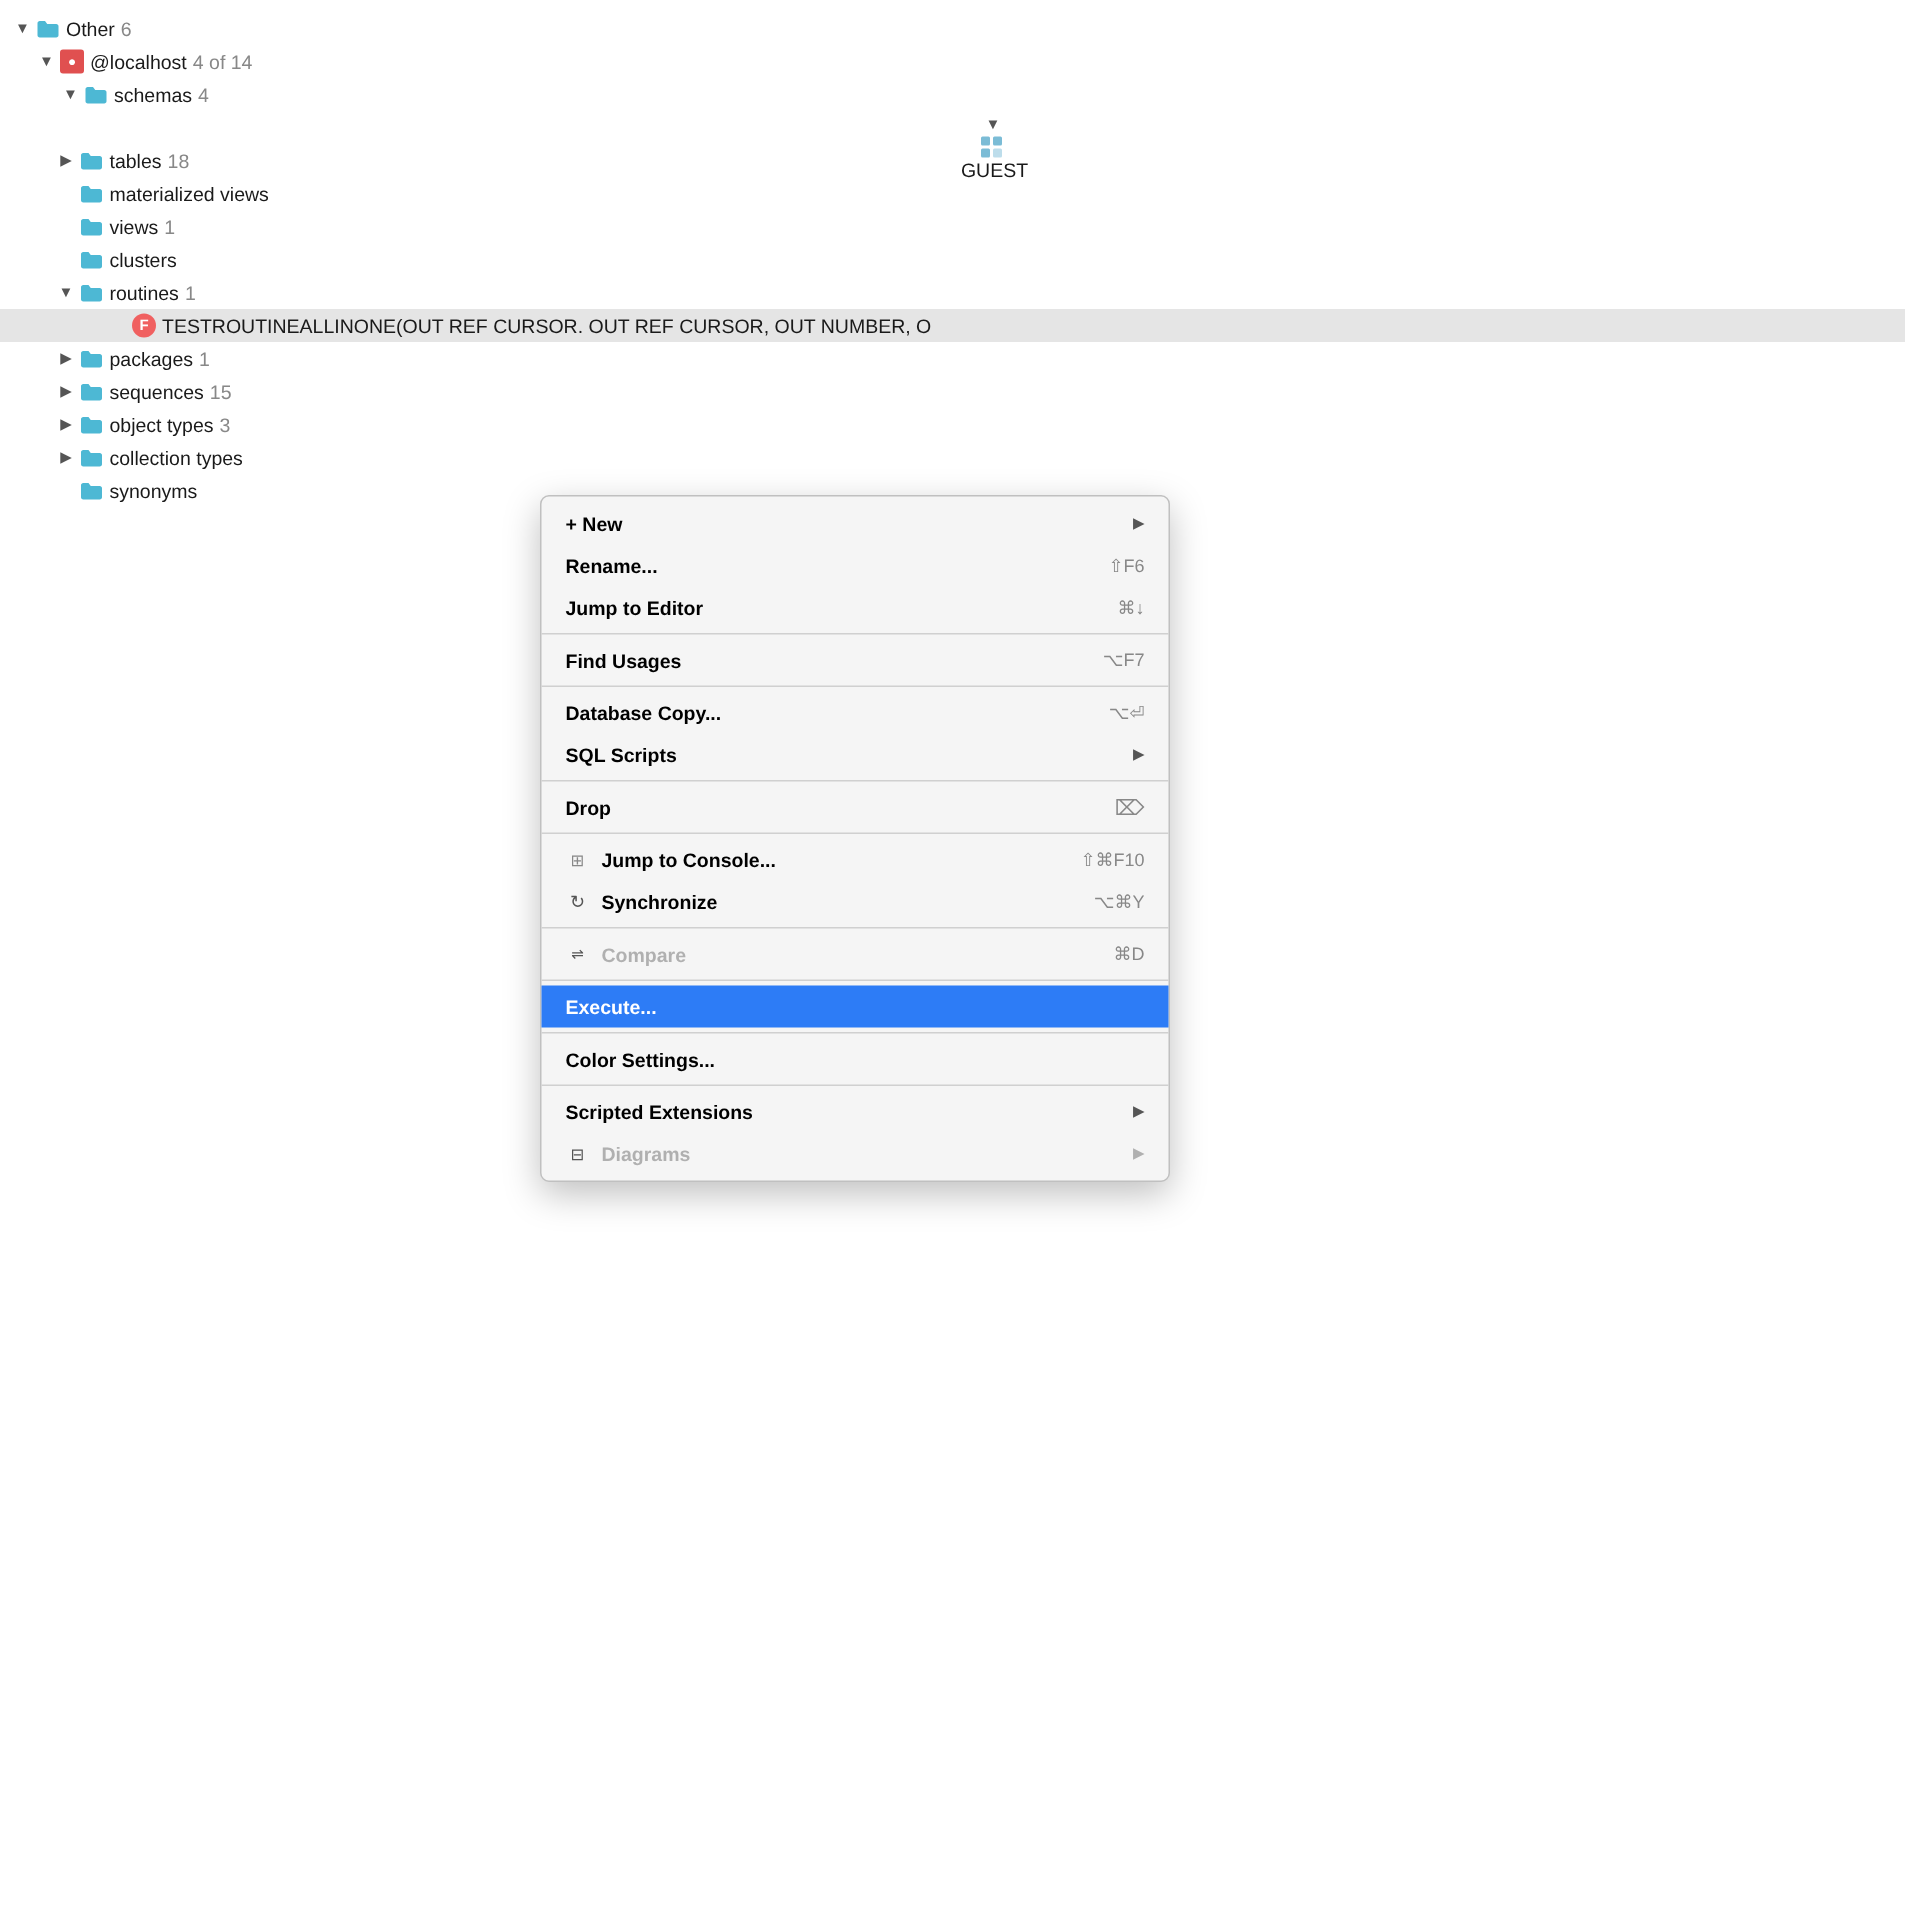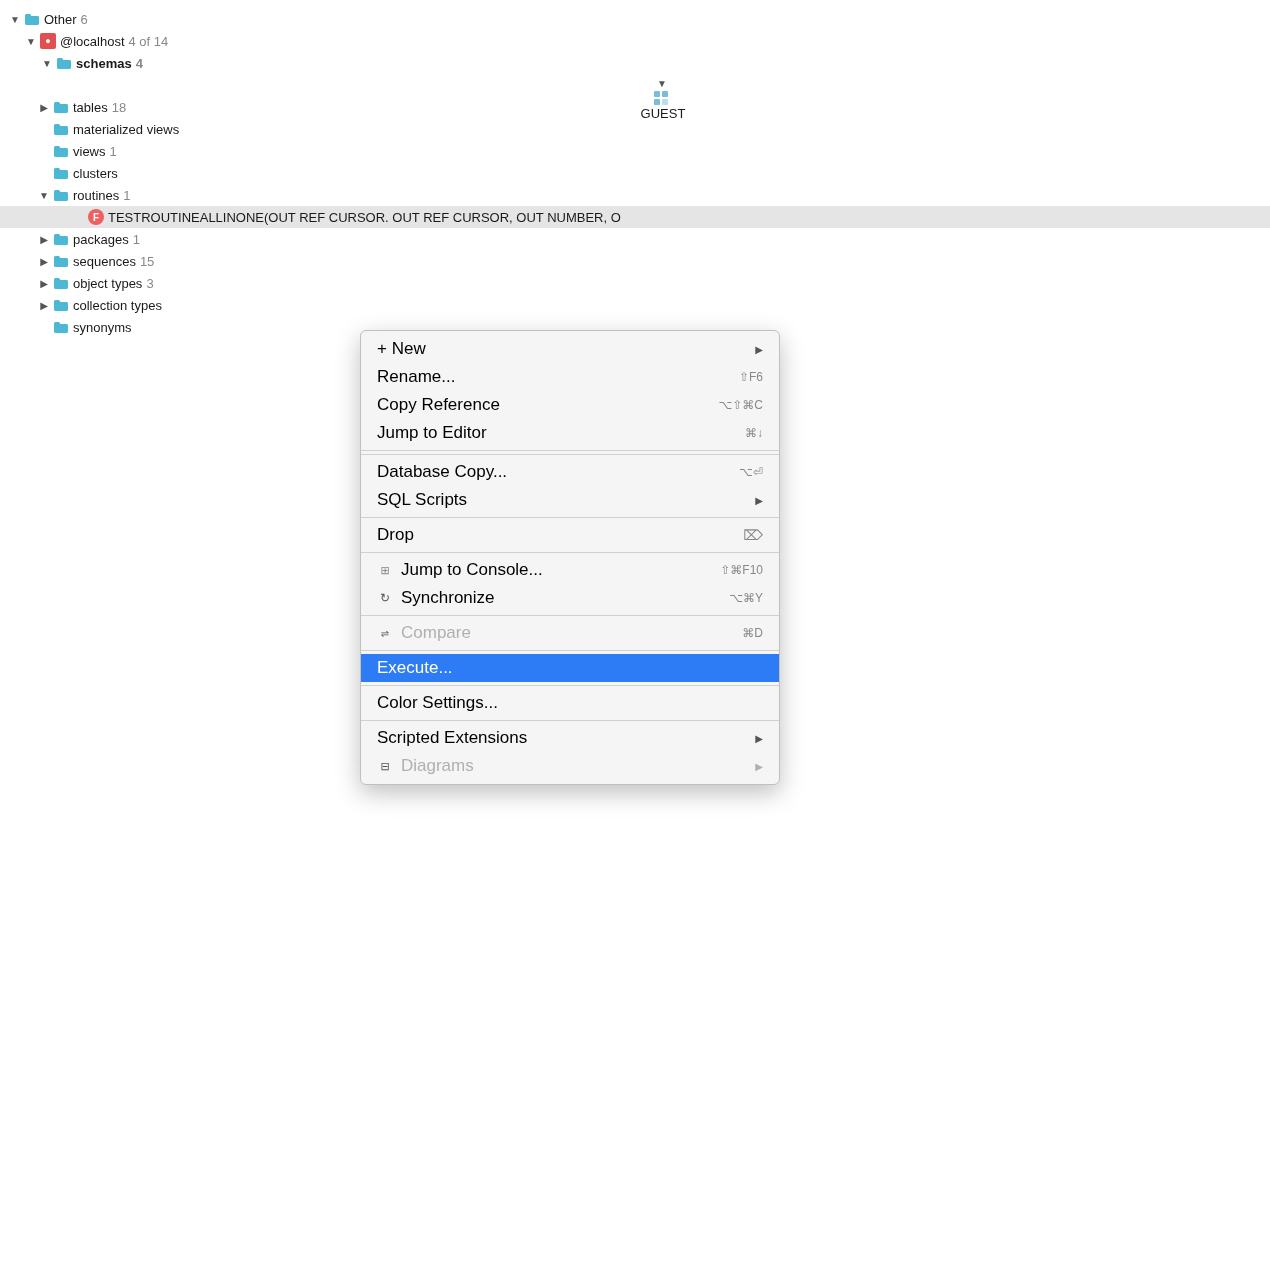--- a/index.html
+++ b/index.html
@@ -27,21 +27,21 @@
       display: flex;
       align-items: center;
       padding: 2px 0;
       white-space: nowrap;
       cursor: default;
       height: 22px;
     }
 
     .indent-0 { padding-left: 8px; }
     .indent-1 { padding-left: 24px; }
-    .indent-2 { padding-left: 40px; font-weight: bold; }
+    .indent-2 { padding-left: 40px; }
     .indent-3 { padding-left: 56px; flex-direction: column; }
     .indent-4 { padding-left: 37px; }
 
     .arrow {
       display: inline-flex;
       align-items: center;
       justify-content: center;
       width: 14px;
       height: 14px;
       margin-right: 2px;
@@ -160,21 +160,22 @@
       cursor: default;
     }
 
     .menu-item-left {
       display: flex;
       align-items: center;
       gap: 8px;
     }
 
     .menu-item-label {
-      font-size: 17px;
+      font-size: 13px;
+      font-weight: bold;
     }
     .menu-item.active .menu-item-label {
       color: white;
     }
 
     .menu-shortcut {
       font-size: 12px;
       color: #888;
       margin-left: auto;
       text-align: center;
@@ -415,36 +416,36 @@
     <span class="menu-arrow">▶</span>
   </div>
 
   <div class="menu-item">
     <div class="menu-item-left">
       <span class="menu-item-label">Rename...</span>
     </div>
     <span class="menu-shortcut">⇧F6</span>
   </div>
 
-  <div class="menu-item">
-    <div class="menu-item-left">
-      <span class="menu-item-label">Copy Reference</span>
-    </div>
-    <span class="menu-shortcut">⌥⇧⌘C</span>
-  </div>
 
   <div class="menu-item">
     <div class="menu-item-left">
       <span class="menu-item-label">Jump to Editor</span>
     </div>
     <span class="menu-shortcut">⌘↓</span>
   </div>
 
   <div class="menu-separator"></div>
 
+  <div class="menu-item">
+    <div class="menu-item-left">
+      <span class="menu-item-label">Find Usages</span>
+    </div>
+    <span class="menu-shortcut">⌥F7</span>
+  </div>
 
   <div class="menu-separator"></div>
 
   <div class="menu-item">
     <div class="menu-item-left">
       <span class="menu-item-label">Database Copy...</span>
     </div>
     <span class="menu-shortcut">⌥⏎</span>
   </div>
 

